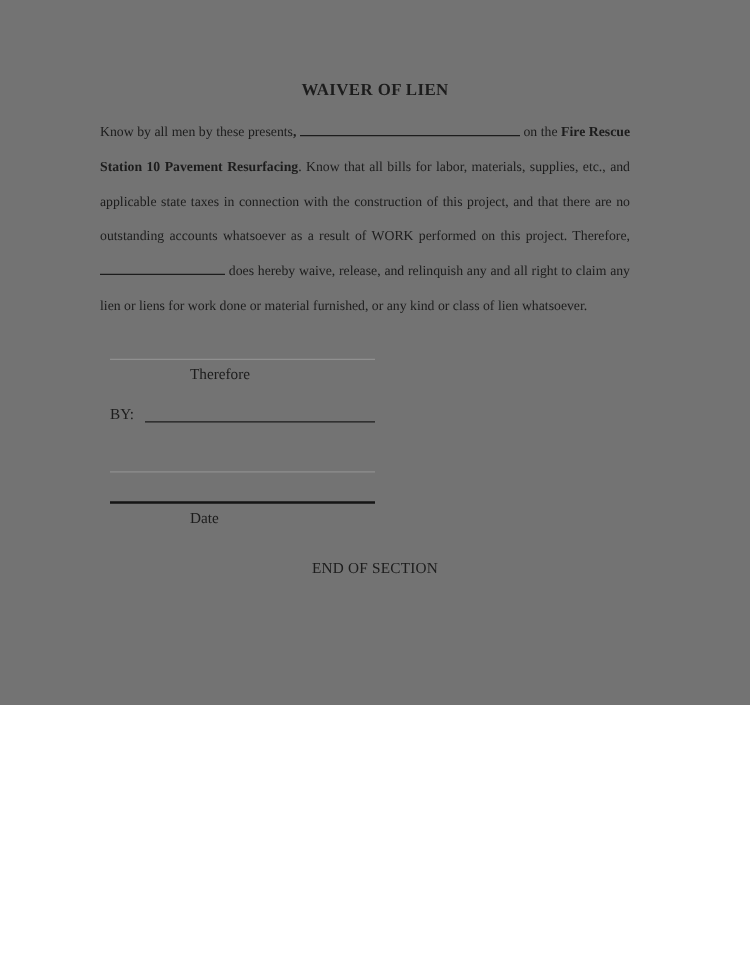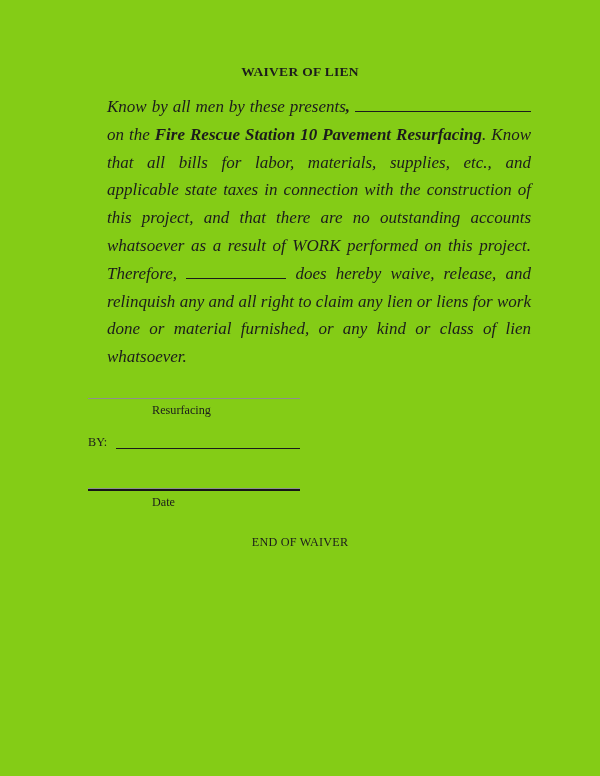--- a/index.html
+++ b/index.html
@@ -5,37 +5,36 @@
   * { box-sizing: border-box; margin: 0; padding: 0; }
   html, body { background: #ffffff; }
   body {
     width: 600px; height: 776px;
     font-family: "Liberation Serif", serif;
     color: #1c1c1c;
     overflow: hidden;
   }
   .doc {
     position: relative;
-    width: 600px; height: 776px;
-    background: #84cc16;
+    width: 600px; height: 564px;
+    background: #737373;
   }
   .doc-title {
     padding-top: 64px;
     text-align: center;
     font-weight: 700;
     font-size: 13.5px;
     letter-spacing: 0.3px;
   }
   .para {
     width: 424px;
-    margin: 13px 0 0 107px;
-    font-size: 17px;
+    margin: 13px 0 0 80px;
+    font-size: 11px;
     line-height: 27.8px;
     text-align: justify;
-    font-style: italic;
   }
   .para .bold { font-weight: 700; }
   .blank {
     display: inline-block;
     height: 2px;
     border-bottom: 1.7px solid #1c1c1c;
     vertical-align: baseline;
   }
   .sig {
     margin-left: 88px;
@@ -59,57 +58,57 @@
   .field-line {
     flex: 1;
     height: 0;
     border-bottom: 1.5px solid #1c1c1c;
     margin-left: 6px;
     margin-bottom: 1px;
   }
   .contractor-block { margin-top: 27px; }
   .by-row    { margin-top: 5px; text-align: right; }
   .notary-block { margin-top: 38px; }
-  .datesign-block { }
+  .datesign-block { margin-top: 23px; }
   .end-section {
     margin-top: 26px;
     text-align: center;
     font-size: 12.2px;
     letter-spacing: 0.2px;
   }
 </style>
 </head>
 <body>
 
 <div class="doc">
 
   <div class="doc-title">WAIVER OF LIEN</div>
 
   <div class="para"><span>Know by all men by these presents</span><span class="bold">,</span><span> </span><span class="blank" style="width: 176px;"></span><span> on the </span><span class="bold">Fire Rescue Station 10 Pavement Resurfacing</span><span>.  Know that all bills for labor, materials, supplies, etc., and applicable state taxes in connection with the construction of this project, and that there are no outstanding accounts whatsoever as a result of WORK performed on this project.  Therefore, </span><span class="blank" style="width: 100px;"></span><span> does hereby waive, release, and relinquish any and all right to claim any lien or liens for work done or material furnished, or any kind or class of lien whatsoever.</span></div>
 
   <div class="sig">
 
     <div class="contractor-block">
       <div class="rule thin"></div>
-      <div class="under-label">Resurfacing</div>
+      <div class="under-label">Therefore</div>
     </div>
 
     <div class="field-row by-row">
       <span class="field-label">BY: </span>
       <span class="field-line"></span>
     </div>
 
 
 
     <div class="notary-block">
       <div class="rule thin"></div>
     </div>
 
     <div class="datesign-block">
       <div class="rule heavy"></div>
       <div class="under-label">Date</div>
     </div>
 
   </div>
 
-  <div class="end-section">END OF WAIVER</div>
+  <div class="end-section">END OF SECTION</div>
 
 </div>
 
 </body></html>

